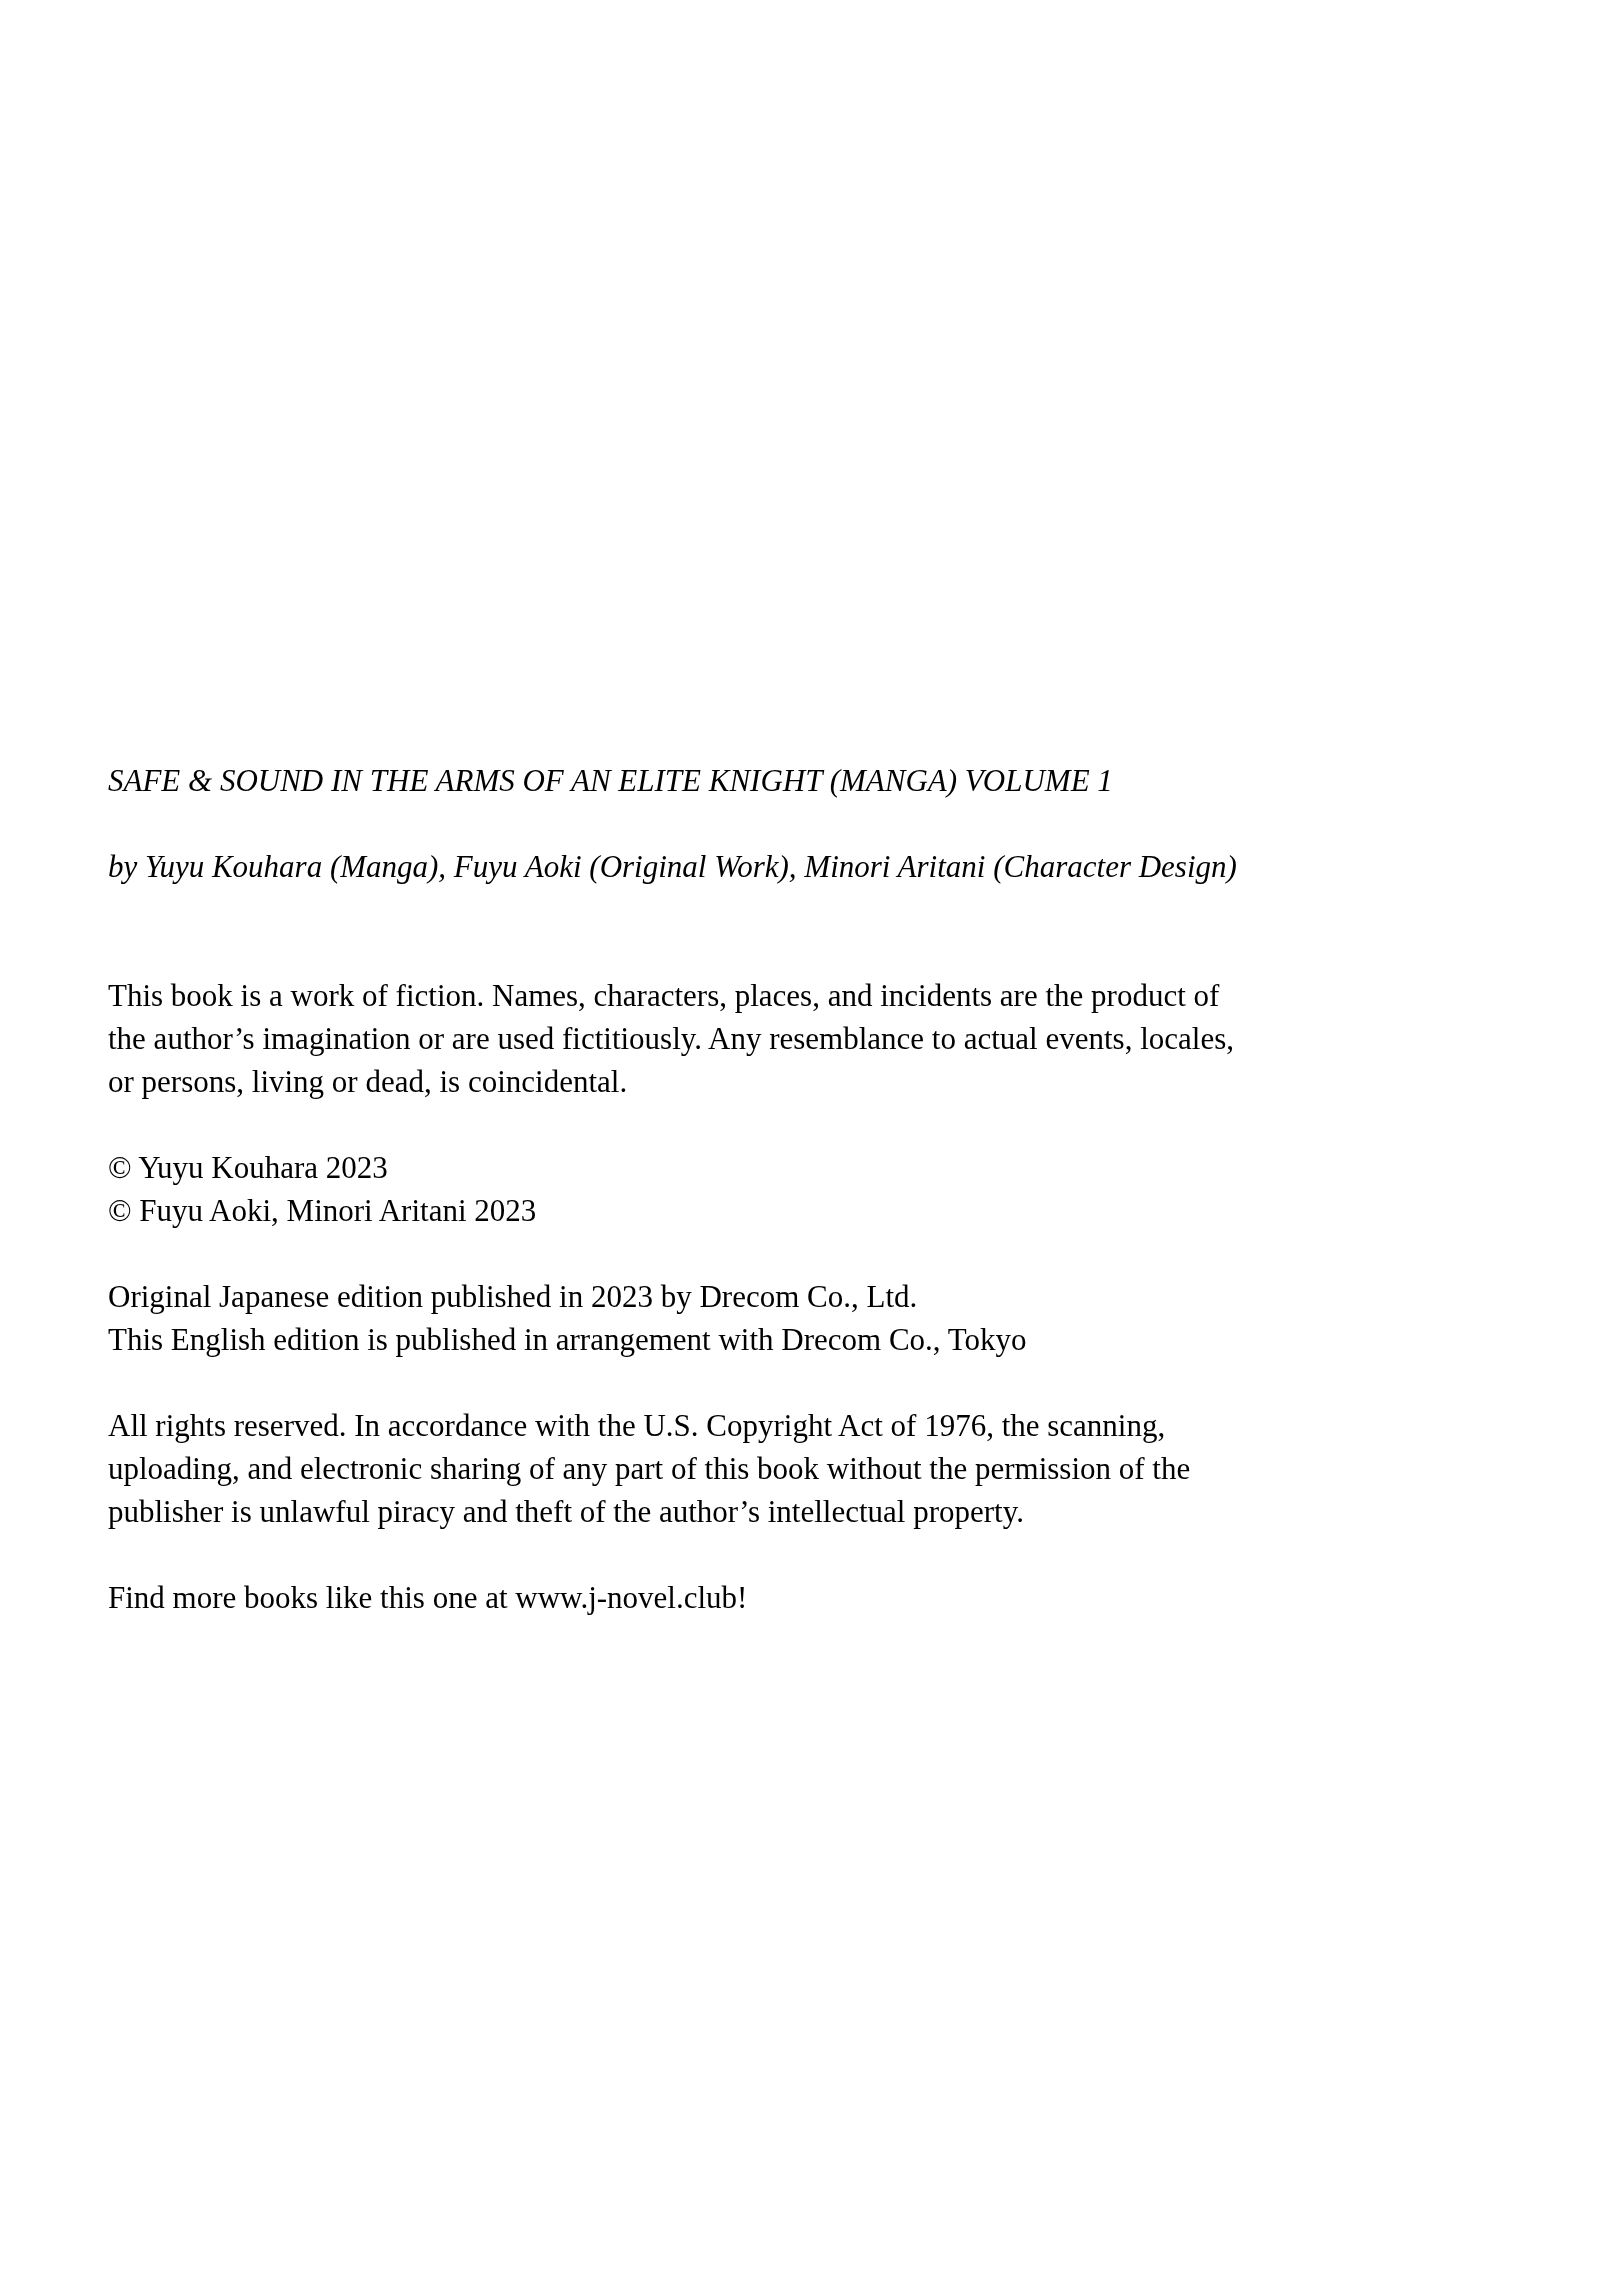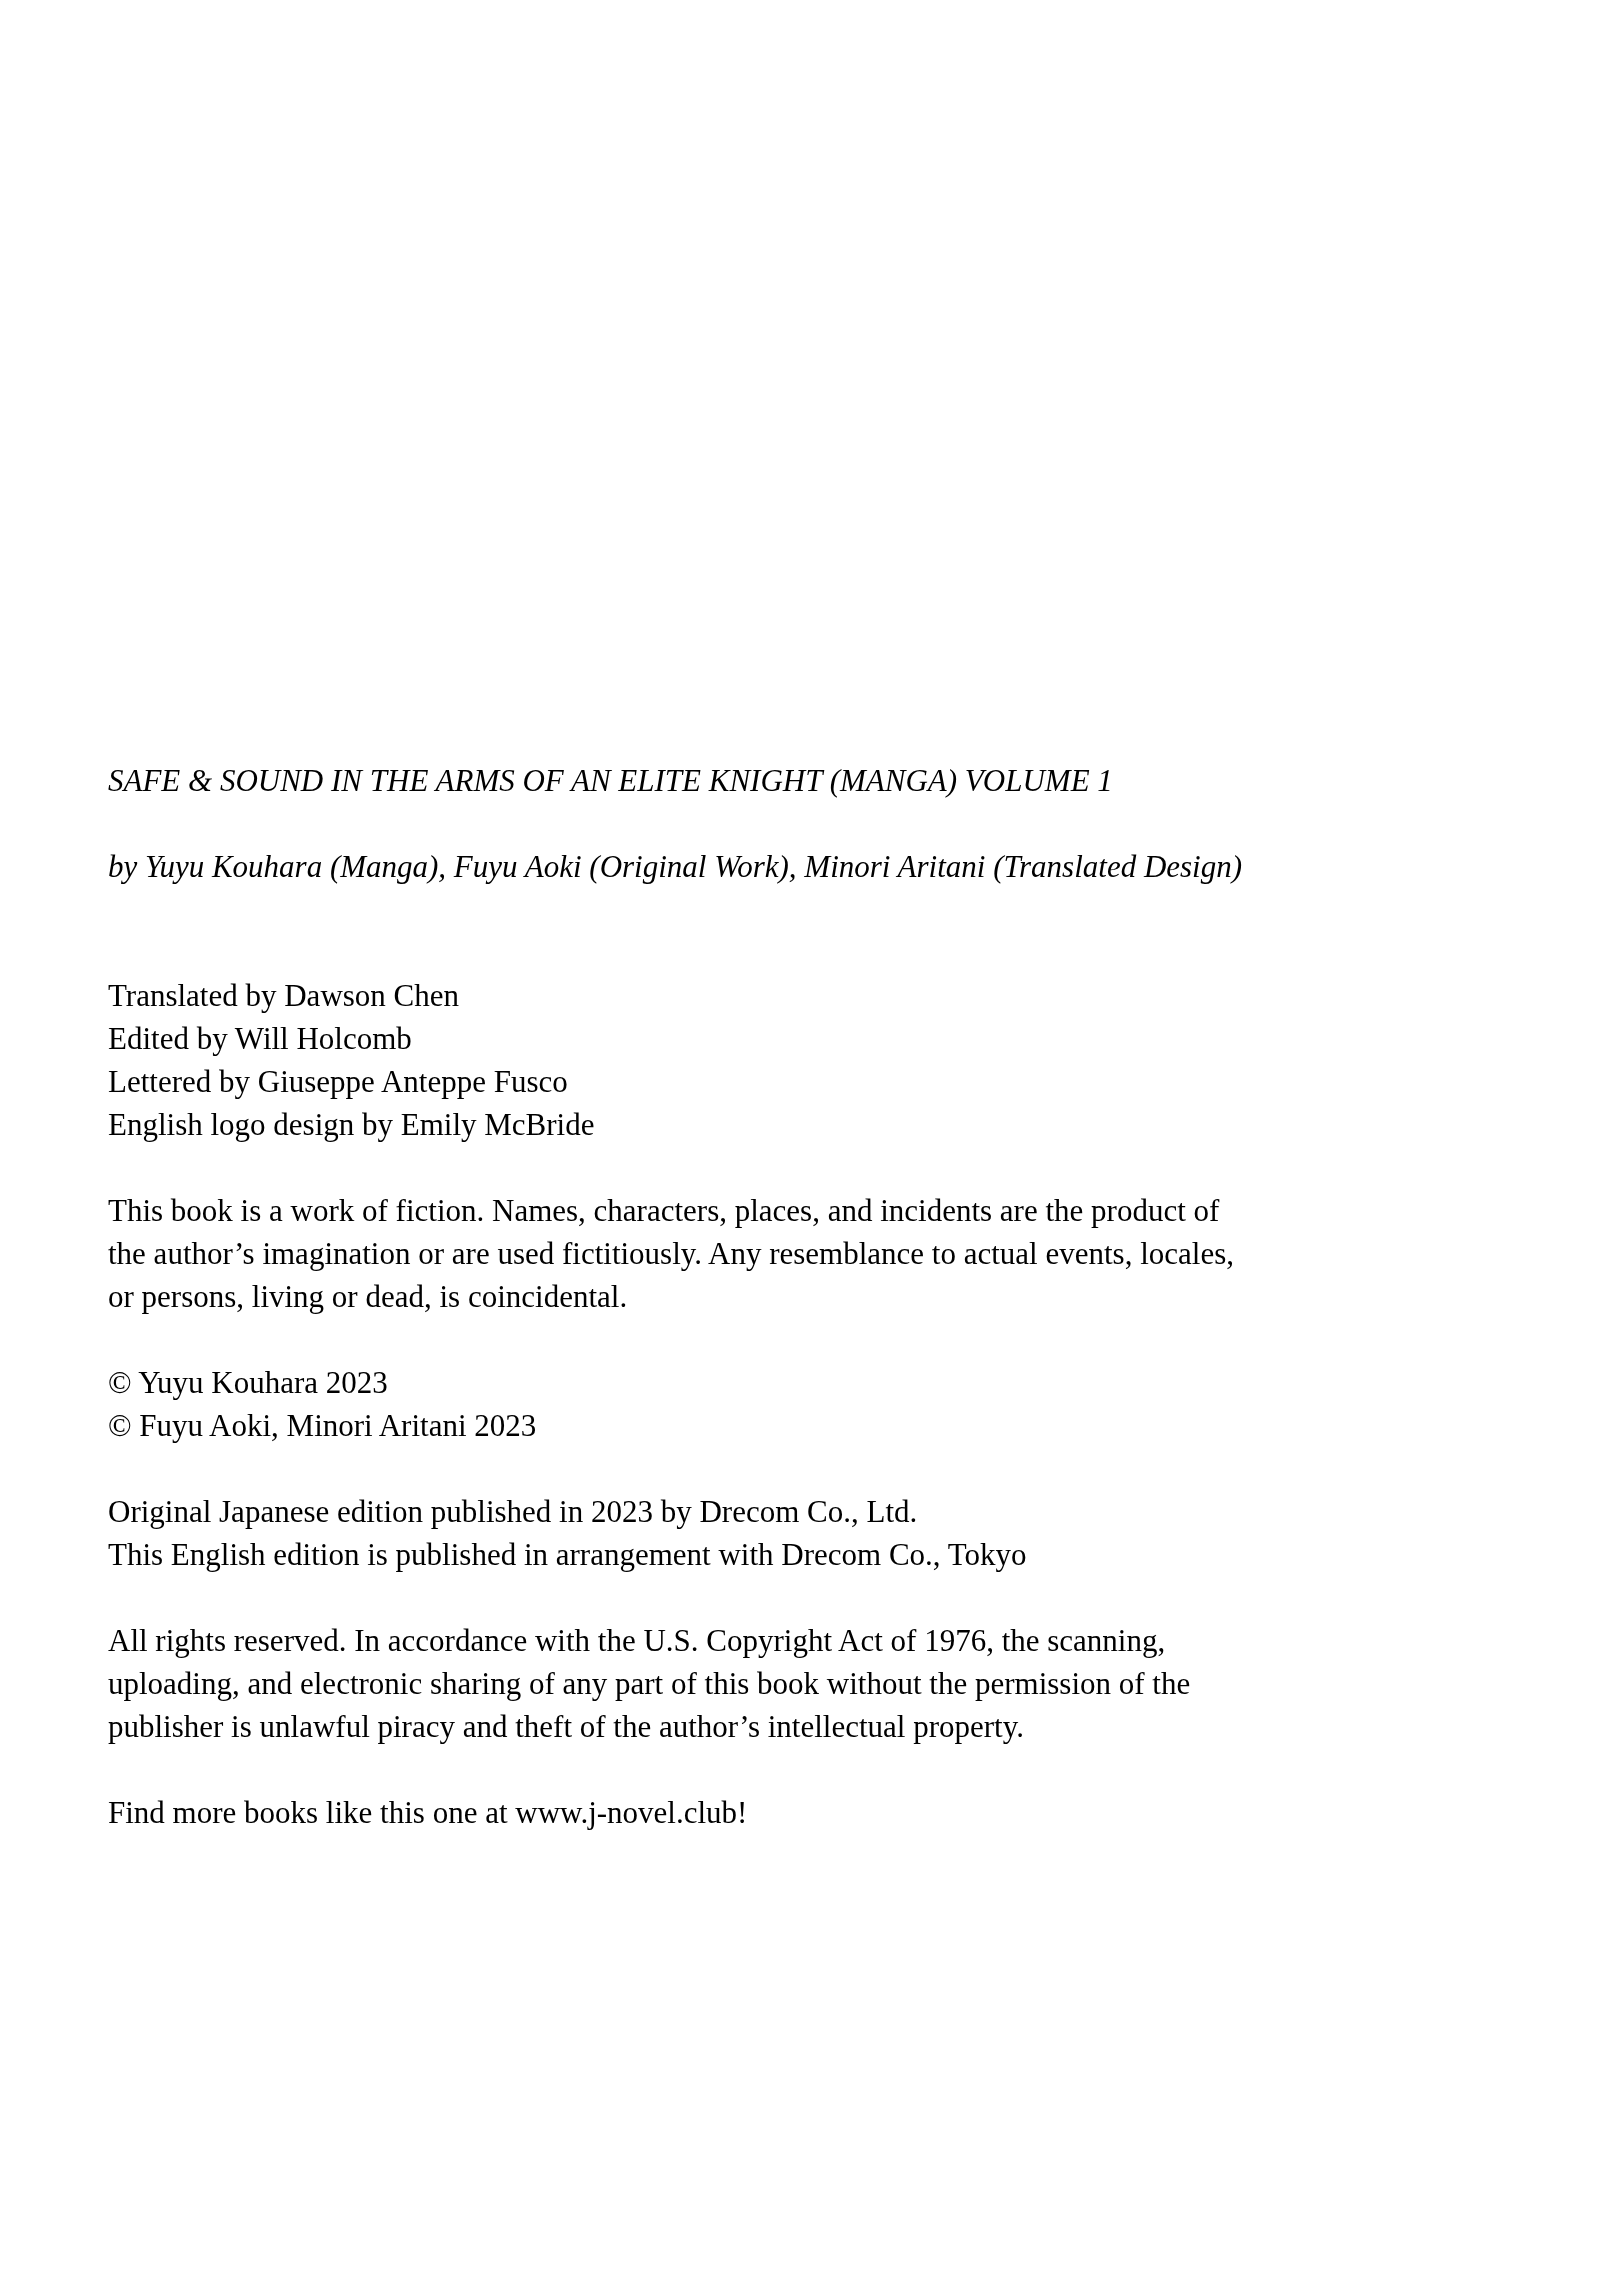--- a/index.html
+++ b/index.html
@@ -32,27 +32,23 @@
     font-style: italic;
   }
 </style>
 </head>
 <body>
 
 <div class="colophon">
 
   <div class="block">
     <div class="line">SAFE &amp; SOUND IN THE ARMS OF AN ELITE KNIGHT (MANGA) VOLUME 1</div>
-    <div class="line">by Yuyu Kouhara (Manga), Fuyu Aoki (Original Work), Minori Aritani (Translated Design)</div>
+    <div class="line">by Yuyu Kouhara (Manga), Fuyu Aoki (Original Work), Minori Aritani (Character Design)</div>
   </div>
 
-  <div class="block">Translated by Dawson Chen
-Edited by Will Holcomb
-Lettered by Giuseppe Anteppe Fusco
-English logo design by Emily McBride</div>
 
   <div class="block">This book is a work of fiction. Names, characters, places, and incidents are the product of
 the author’s imagination or are used fictitiously. Any resemblance to actual events, locales,
 or persons, living or dead, is coincidental.</div>
 
   <div class="block">© Yuyu Kouhara 2023
 © Fuyu Aoki, Minori Aritani 2023</div>
 
   <div class="block">Original Japanese edition published in 2023 by Drecom Co., Ltd.
 This English edition is published in arrangement with Drecom Co., Tokyo</div>

